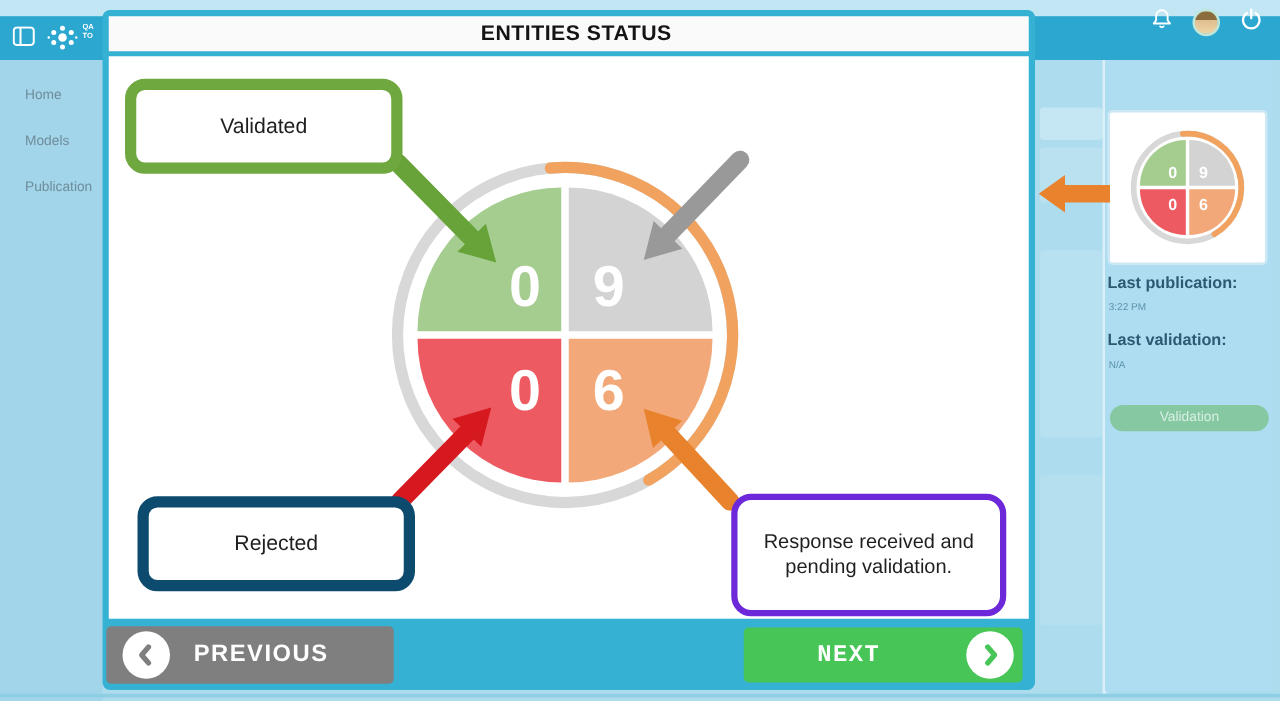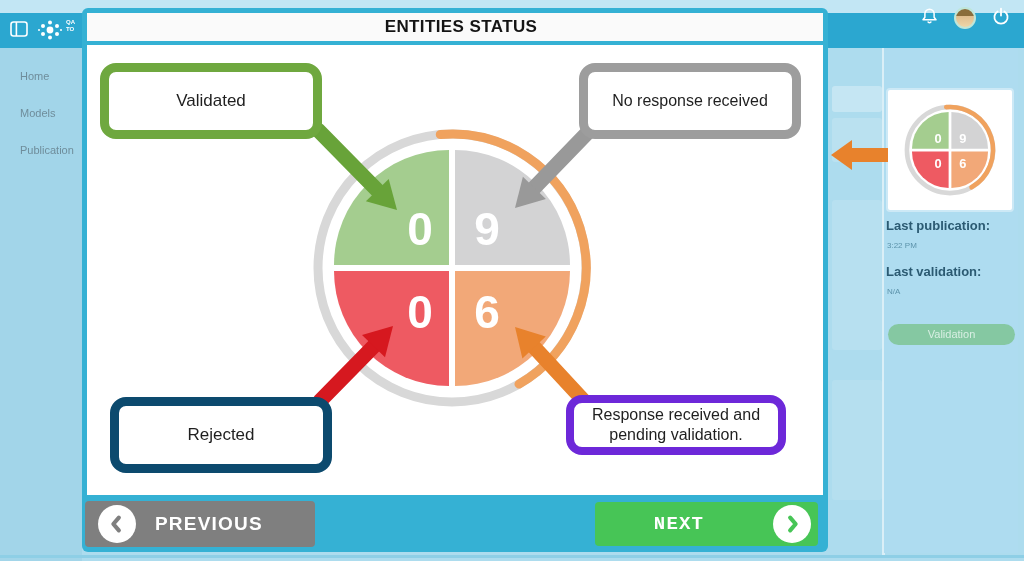--- a/index.html
+++ b/index.html
@@ -43,21 +43,21 @@
   .modal-title { height:28px; background:#fafafa; display:flex; align-items:center; justify-content:center;
     font-size:17px; font-weight:bold; color:#141414; letter-spacing:.4px;padding-left:12px; }
   .modal-body { position:relative; margin-top:4px; height:450px; background:#ffffff; overflow:hidden; }
   .modal-footer { position:relative; height:52px; }
 
   .callout { position:absolute; background:#fff; border-radius:16px; display:flex; align-items:center;
     justify-content:center; text-align:center; color:#1f1f1f; font-size:17px; padding:4px 10px; }
   .callout.validated { left:13px;  top:18px;  width:222px; height:76px; border:9px solid #6fa83f; }
   .callout.noresp    { left:492px; top:18px;  width:222px; height:76px; border:9px solid #9d9d9d; font-size:16px; }
   .callout.rejected  { left:23px;  top:352px; width:222px; height:76px; border:9px solid #0c4a6e; }
-  .callout.pending   { left:479px; top:350px; width:220px; height:60px; border:8px solid #6d28d9; font-size:16px; line-height:1.25; }
+  .callout.pending   { left:498px; top:350px; width:220px; height:98px; border:5px solid #6d28d9; font-size:16px; line-height:1.25; }
 
   .chart-svg { position:absolute; left:0; top:0; }
 
   .nav-btn { position:absolute; border:none; border-radius:4px; cursor:pointer; }
   .prev-btn { left:-2px; top:6px; width:230px; height:46px; background:#7f7f7f; }
   .next-btn { left:508px; top:7px; width:223px; height:44px; background:#47c556; }
   .nav-circle { position:absolute; width:38px; height:38px; border-radius:50%; background:#fff;
     display:flex; align-items:center; justify-content:center; }
   .prev-circle { left:13px; top:4px; }
   .next-circle { right:7px; top:3px; }
@@ -191,23 +191,20 @@
           <polygon points="306,281 298,312.3 275,289.9" fill="#d6181f"></polygon>
         </g>
         <g>
           <line x1="497" y1="356" x2="447" y2="302" stroke="#e8822c" stroke-width="15" stroke-linecap="round"></line>
           <polygon points="428,282 458.8,291.6 435.4,313.4" fill="#e8822c"></polygon>
         </g>
       </svg>
 
       <div class="callout validated">
         <span>Validated</span>
-      </div>
-      <div class="callout noresp">
-        <span>No response received</span>
       </div>
       <div class="callout rejected">
         <span>Rejected</span>
       </div>
       <div class="callout pending">
         <span>Response received and pending validation.</span>
       </div>
     </div>
 
     <div class="modal-footer">

